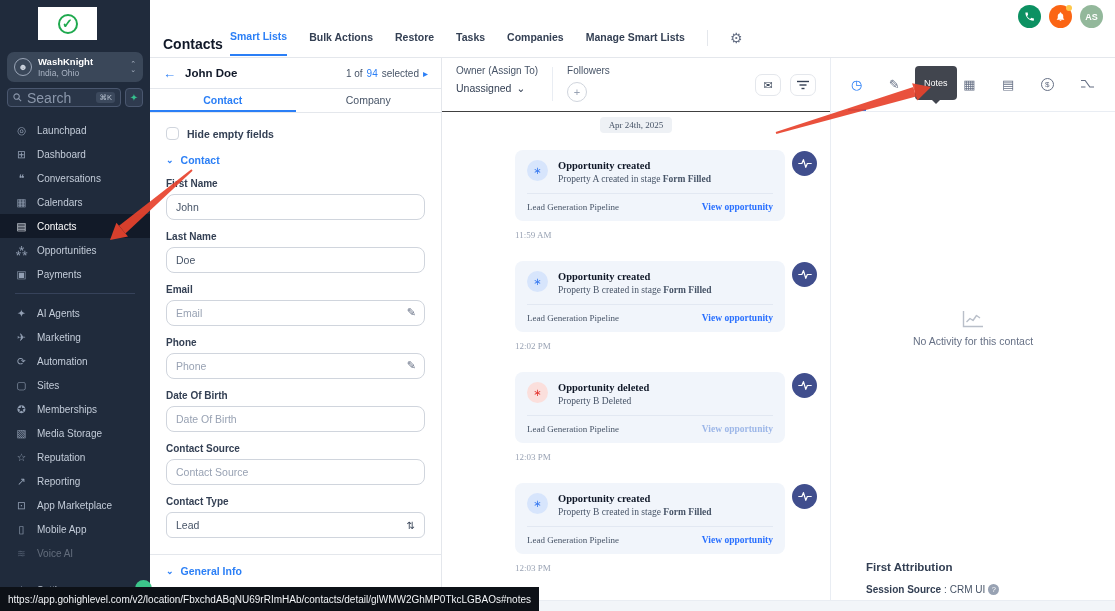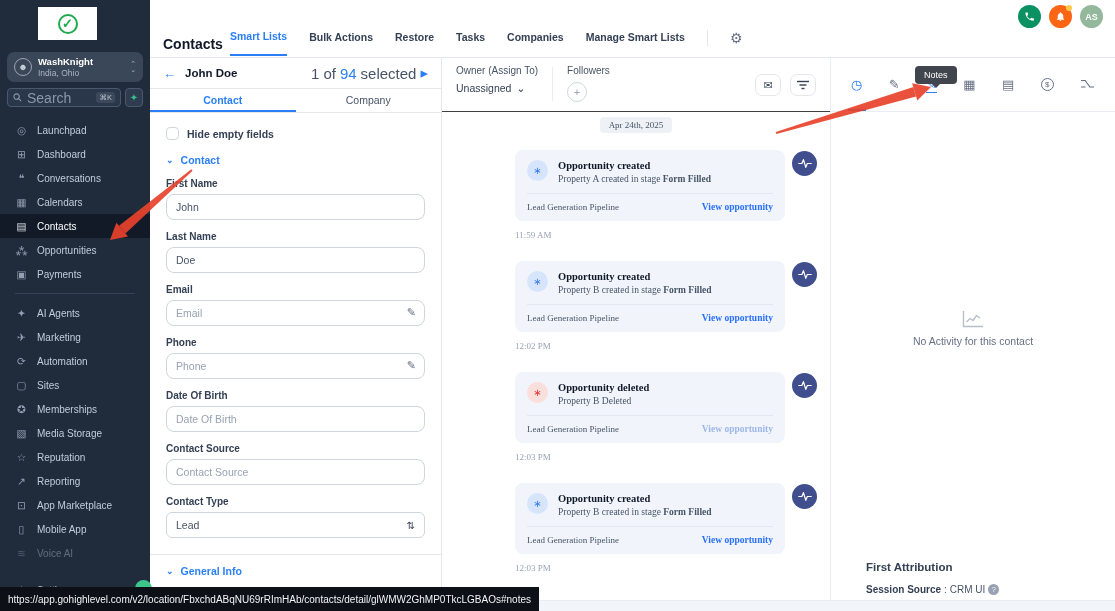--- a/index.html
+++ b/index.html
@@ -43,21 +43,21 @@
   .circ.phone { background:#0c9162; }
   .circ.bell { background:#fb6514; }
   .circ.bell .dot { position:absolute; top:0; right:0; width:6px; height:6px; border-radius:50%; background:#fec84b; }
   .circ.av { background:#93b89b; color:#fff; font-size:9px; font-weight:bold; }
 
   
   .contact-panel { position:absolute; left:150px; top:58px; width:292px; height:553px; background:#fff; border-right:1px solid #e4e7ec; }
   .cp-head { height:31px; border-bottom:1px solid #e4e7ec; display:flex; align-items:center; padding:0 13px; }
   .back-ic { color:#2b7ff6; font-size:13px; margin-right:9px; }
   .cp-name { font-size:11.5px; font-weight:bold; color:#101828; }
-  .pager { margin-left:auto; font-size:15px; color:#475467; display:flex; gap:4px; align-items:center; }
+  .pager { margin-left:auto; font-size:10px; color:#475467; display:flex; gap:4px; align-items:center; }
   .pager .blue { color:#2b7ff6; }
   .cp-tabs { height:24px; border-bottom:1px solid #e4e7ec; display:flex; }
   .cp-tab { flex:1; text-align:center; font-size:10.5px; color:#475467; line-height:22px; }
   .cp-tab.active { color:#2b7ff6; border-bottom:2px solid #2b7ff6; font-weight:bold; }
   .cp-body { padding:10px 16px 0; }
   .chk-row { display:flex; align-items:center; gap:8px; margin:4px 0 14px; }
   .chkbox { width:13px; height:13px; border:1px solid #d0d5dd; border-radius:4px; background:#fff; }
   .chk-label { font-size:10.5px; color:#344054; font-weight:bold; }
   .sect { display:flex; align-items:center; gap:7px; color:#2b7ff6; font-size:10.5px; font-weight:bold; margin-bottom:12px; }
   .sect .chev { font-size:9px; }
@@ -97,21 +97,21 @@
   .tstamp { font-size:9px; color:#98a2b3; margin:9px 0 21px; }
 
   
   .right-panel { position:absolute; left:830px; top:58px; width:285px; height:553px; background:#fff; border-left:1px solid #e9edf3; }
   .rp-toolbar { height:54px; border-bottom:1px solid #e9edf3; display:flex; align-items:center; justify-content:space-between; padding:0 20px; position:relative; }
   .rp-ic { font-size:13px; color:#667085; position:relative; }
   .rp-ic.blue { color:#2b7ff6; }
   .rp-ic.notes { border-bottom:1.5px solid #2b7ff6; }
   .rp-active-bar { position:absolute; left:17px; bottom:0; width:18px; height:2px; background:#2b7ff6; }
   .dollar-circ { width:13px; height:13px; border:1.3px solid #667085; border-radius:50%; font-size:8px; color:#667085; display:flex; align-items:center; justify-content:center; }
-  .tooltip { position:absolute; left:84px; top:-46px; background:#41454e; color:#fff; font-size:9px; padding:4px 9px; border-radius:4px; }
+  .tooltip { position:absolute; left:84px; top:-46px; background:#41454e; color:#fff; font-size:9px; padding:12px 9px; border-radius:4px; }
   .tooltip:after { content:""; position:absolute; left:50%; bottom:-4px; margin-left:-4px; border:4px solid transparent; border-top-color:#41454e; border-bottom:0; }
   .rp-empty { position:absolute; left:0; top:252px; width:100%; text-align:center; color:#667085; font-size:10.5px; }
   .rp-empty svg { display:block; margin:0 auto 7px; }
   .attribution { position:absolute; left:35px; top:503px; }
   .attr-title { font-size:11.5px; font-weight:bold; color:#344054; margin-bottom:11px; }
   .attr-line { font-size:10px; color:#475467; display:flex; align-items:center; gap:3px; }
   .attr-line b { color:#344054; }
   .q-circ { width:11px; height:11px; border-radius:50%; background:#98a2b3; color:#fff; font-size:7.5px; display:flex; align-items:center; justify-content:center; }
   .bottom-strip { position:absolute; left:442px; bottom:0; width:673px; height:11px; background:#f2f5f9; border-top:1px solid #e9edf3; }
 

